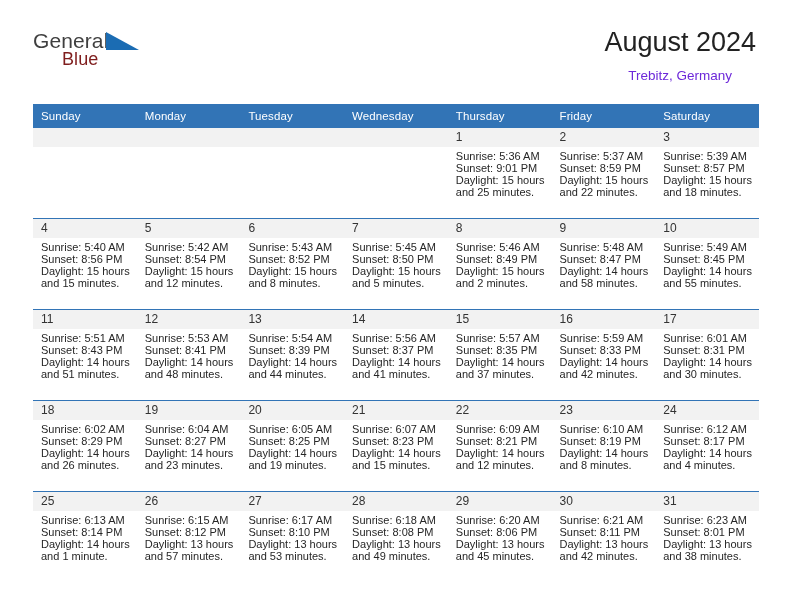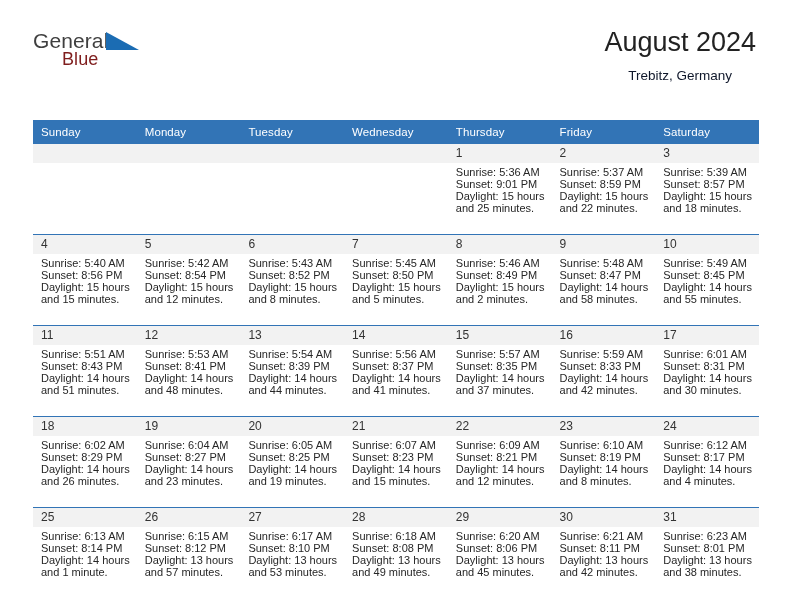--- a/index.html
+++ b/index.html
@@ -65,36 +65,35 @@
   }
   .cal-title {
     font-size: 27px;
     color: #222222;
     line-height: 1.08;
     font-weight: 400;
     white-space: nowrap;
   }
   .cal-subtitle {
     font-size: 13.5px;
-    color: #0f172a;
+    color: #6d28d9;
     margin-top: 11px;
     white-space: nowrap;
   }
   
   .cal-wrap {
     position: absolute;
     left: 33px;
     top: 104px;
     width: 726px;
   }
   table.cal {
     width: 726px;
     border-collapse: collapse;
     table-layout: fixed;
-    margin-top: 16px;
   }
   table.cal th {
     background: #3274b6;
     color: #ffffff;
     font-size: 11.5px;
     font-weight: normal;
     text-align: left;
     padding: 6px 0 6px 8px;
     height: 21px;
     box-sizing: border-box;

